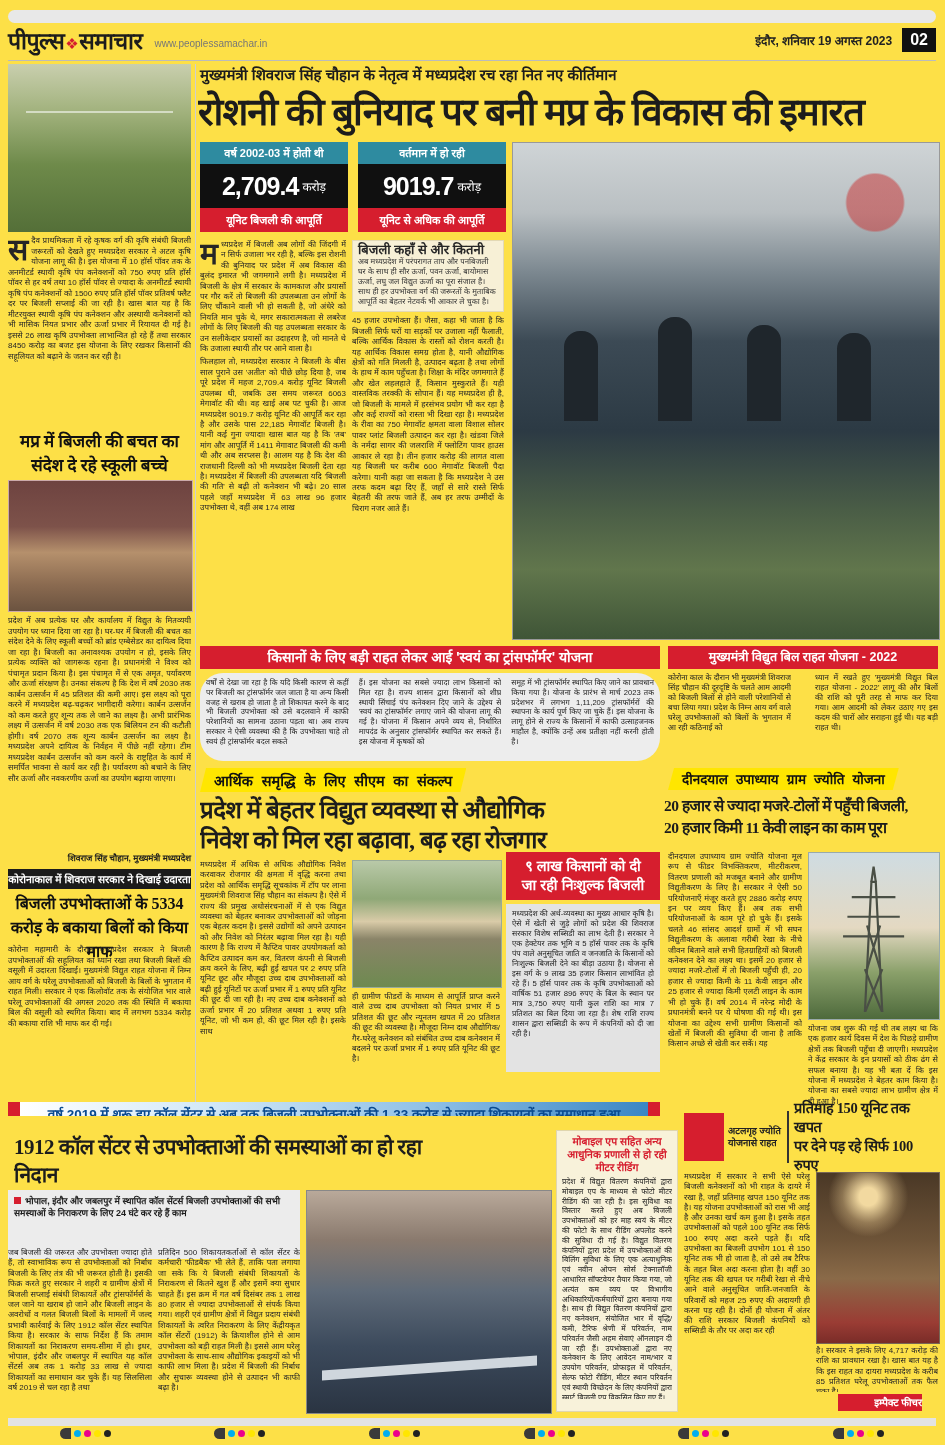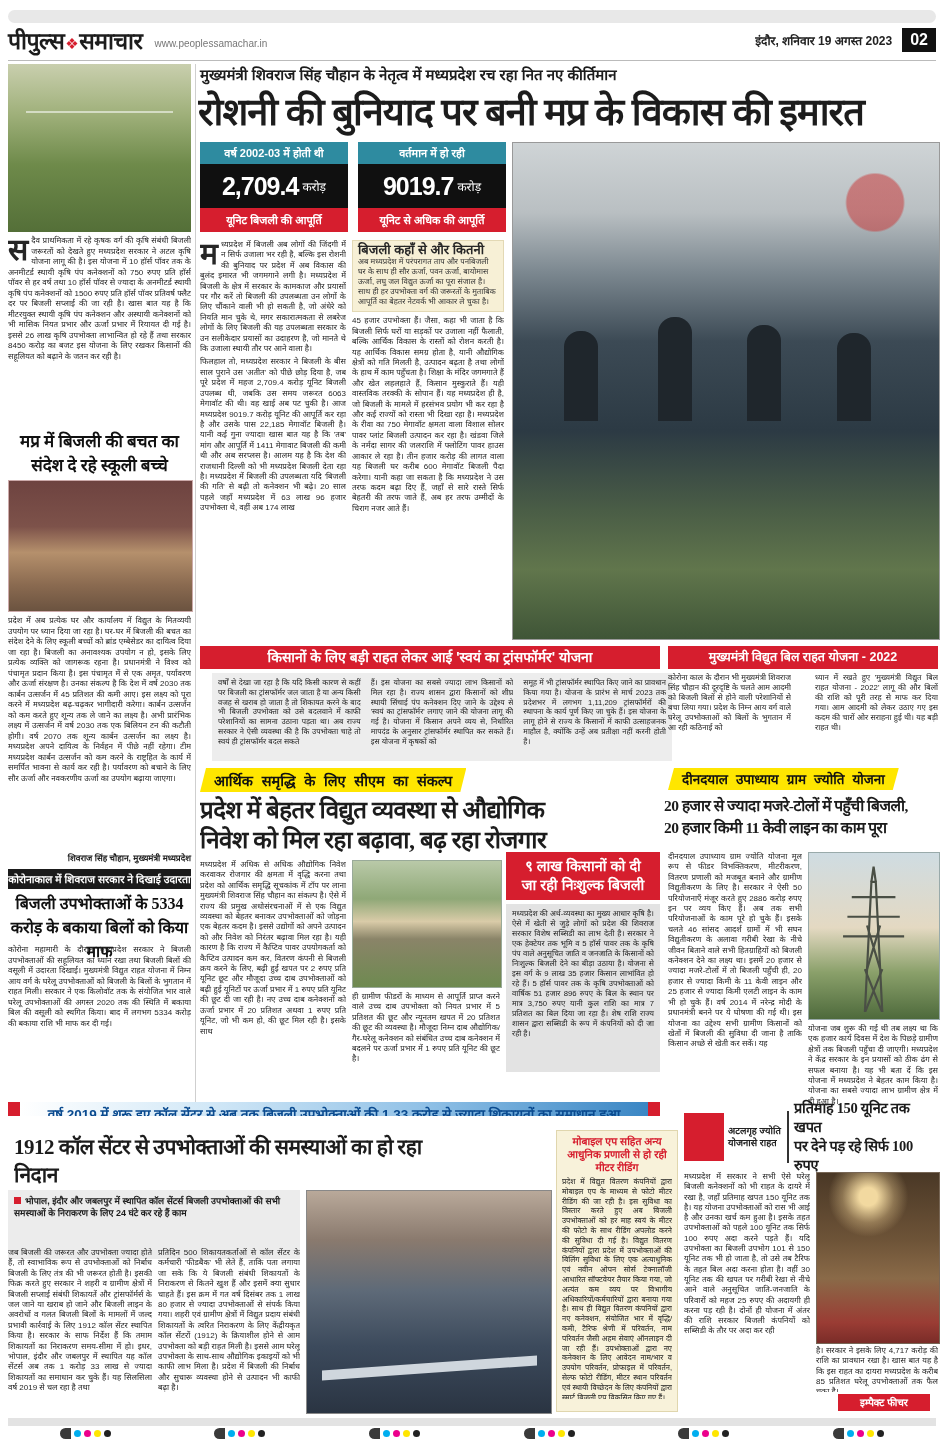--- a/index.html
+++ b/index.html
@@ -1,16 +1,16 @@
 <!DOCTYPE html>
 <html><head>
 <meta charset="utf-8">
 <style>
   html,body{margin:0;padding:0;background:#9a9a9a;}
-  #page{position:relative;width:945px;height:1445px;background:#ffffff;margin:0 auto;
+  #page{position:relative;width:945px;height:1445px;background:#fde047;margin:0 auto;
         font-family:"Liberation Sans","DejaVu Sans",sans-serif;color:#1c1c1c;overflow:hidden;}
   .abs{position:absolute;}
   .serif{font-family:"Liberation Serif","DejaVu Serif",serif;}
   .center{text-align:left;}
   .bodytxt{font-size:8px;line-height:10.5px;text-align:justify;color:#262626;overflow:hidden;}
   .clip{overflow:hidden;}
 
   
   #topstrip{left:8px;top:10px;width:928px;height:13px;background:#e8e8e8;border-radius:7px;}
   #mhrow{left:8px;top:22px;width:928px;height:36px;display:flex;align-items:center;}
@@ -64,21 +64,21 @@
   #mcol1{left:200px;top:240px;width:146px;height:398px;}
   #mcol2{left:352px;top:240px;width:152px;height:398px;}
   #infobox{background:#f7f0d6;border:1px solid #e3d9b5;padding:4px 5px;margin-bottom:4px;}
   #infobox .ib-t{font-size:13px;font-weight:800;margin-bottom:2px;}
   #infobox .ib-b{font-size:7.8px;line-height:10px;text-align:left;color:#333;}
 
   
   .redbar{background:#d61e2e;color:#fff;font-weight:800;text-align:center;}
   #tbar{left:200px;top:646px;width:460px;height:23px;font-size:14px;line-height:23px;}
   #bbar{left:668px;top:646px;width:270px;height:23px;font-size:12.5px;line-height:23px;}
-  #tpanel{left:212px;top:673px;width:460px;height:88px;background:#ededed;padding:5px 6px;box-sizing:border-box;display:flex;gap:10px;}
+  #tpanel{left:200px;top:673px;width:460px;height:88px;background:#ededed;padding:5px 6px;box-sizing:border-box;display:flex;gap:10px;border-radius:23px;}
   #tpanel .tc{flex:1;font-size:7.6px;line-height:9.8px;text-align:justify;overflow:hidden;}
   #bcols{left:668px;top:673px;width:270px;height:118px;display:flex;gap:24px;}
   #bcols .tc{flex:1;font-size:7.8px;line-height:10px;text-align:justify;overflow:hidden;}
 
   
   .ykick{display:inline-block;background:#ffe600;color:#111;font-size:14.5px;font-weight:800;padding:2px 14px;
          clip-path:polygon(6px 0,100% 0,calc(100% - 6px) 100%,0 100%);font-family:Liberation Mono, monospace;}
   #eco-k{left:200px;top:768px;width:460px;}
   #dd-k{left:668px;top:768px;width:270px;}
   #dd-k .ykick{font-size:13.5px;}
@@ -128,21 +128,21 @@
   #ag-head{left:684px;top:1108px;width:254px;height:58px;display:flex;align-items:center;}
   #ag-box{width:40px;height:48px;background:#d61e2e;flex:none;}
   #ag-label{width:56px;font-size:9.5px;line-height:12px;font-weight:700;padding:0 4px;color:#222;}
   #ag-div{width:2px;height:52px;background:#333;margin-right:5px;flex:none;}
   #ag-hl{font-size:14.5px;line-height:19px;font-weight:800;letter-spacing:-.3px;}
   #ag-c1{left:684px;top:1172px;width:126px;height:238px;font-size:8px;line-height:10.3px;}
   #sew-photo{left:816px;top:1172px;width:122px;height:170px;
     background:radial-gradient(circle at 42% 14%, #f2d9a0 0 9px, rgba(240,210,150,.35) 26px, transparent 40px),
                linear-gradient(180deg,#4a3826 0%,#6e5438 40%,#8a6a48 62%,#9a3c34 88%,#7a2c28 100%);border:1px solid #765;}
   #ag-c2{left:816px;top:1346px;width:122px;height:46px;font-size:8px;line-height:10.3px;}
-  #ag-tag{left:838px;top:1394px;width:92px;height:17px;background:#d61e2e;color:#fff;font-size:10px;font-weight:800;line-height:17px;text-align:center;}
+  #ag-tag{left:838px;top:1394px;width:84px;height:17px;background:#d61e2e;color:#fff;font-size:10px;font-weight:800;line-height:17px;text-align:right;}
 
   
   #botstrip{left:8px;top:1418px;width:928px;height:8px;background:#e3e3e3;}
   #regrow{left:8px;top:1428px;width:928px;display:flex;justify-content:space-around;}
   .reg{display:flex;align-items:center;gap:3px;}
   .reg i{display:block;width:7px;height:7px;border-radius:50%;}
   .reg .k0{width:11px;height:11px;background:#3a3a3a;border-radius:50% 0 0 50%;}
   .reg .c{background:#00aeef}.reg .m{background:#ec008c}.reg .y{background:#ffe600}.reg .k{background:#222}
 </style>
 </head>

